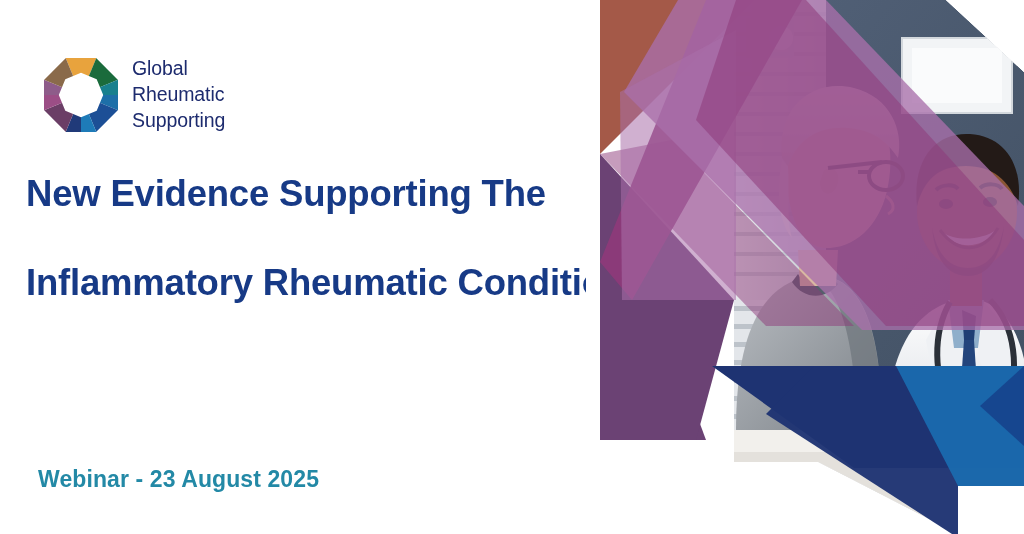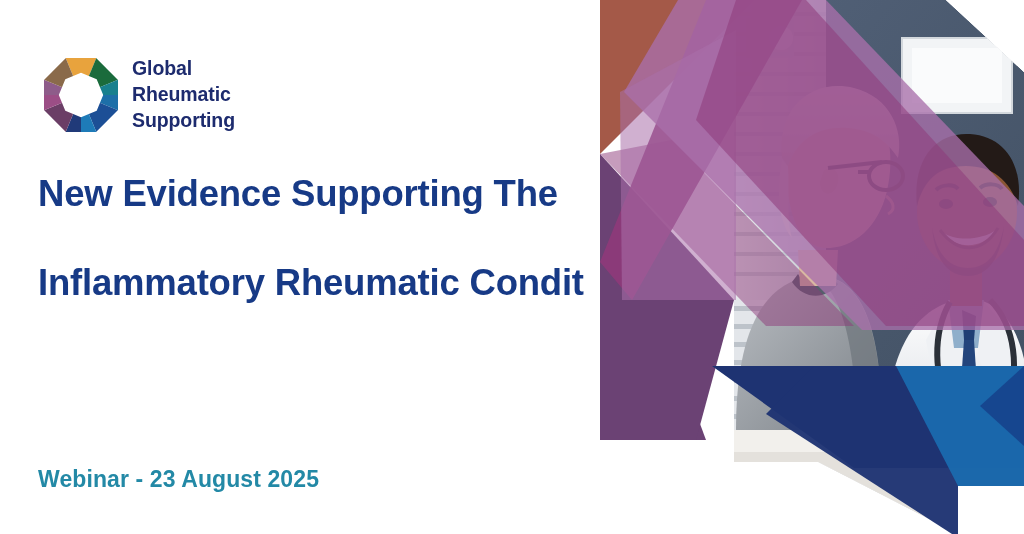--- a/index.html
+++ b/index.html
@@ -31,33 +31,32 @@
     width: 74px;
     height: 74px;
     flex: 0 0 auto;
     display: block;
   }
   .logo-text {
     display: flex;
     flex-direction: column;
     justify-content: center;
     color: #1d2b6e;
-    font-weight: bold;
+    font-weight: normal;
     font-size: 19.5px;
     line-height: 1.33;
     letter-spacing: -0.1px;
   }
 
   
   .headline {
     position: absolute;
     left: 26px;
     top: 176px;
     width: 640px;
-    margin-left: 12px;
   }
   .headline-line {
     color: #173a86;
     font-weight: bold;
     font-size: 36.5px;
     line-height: 1.0;
     letter-spacing: -0.2px;
     margin-bottom: 52px;
     white-space: nowrap;
   }

